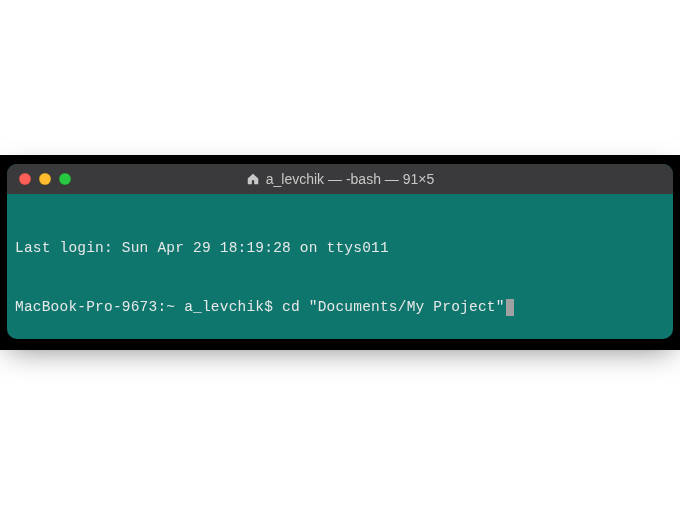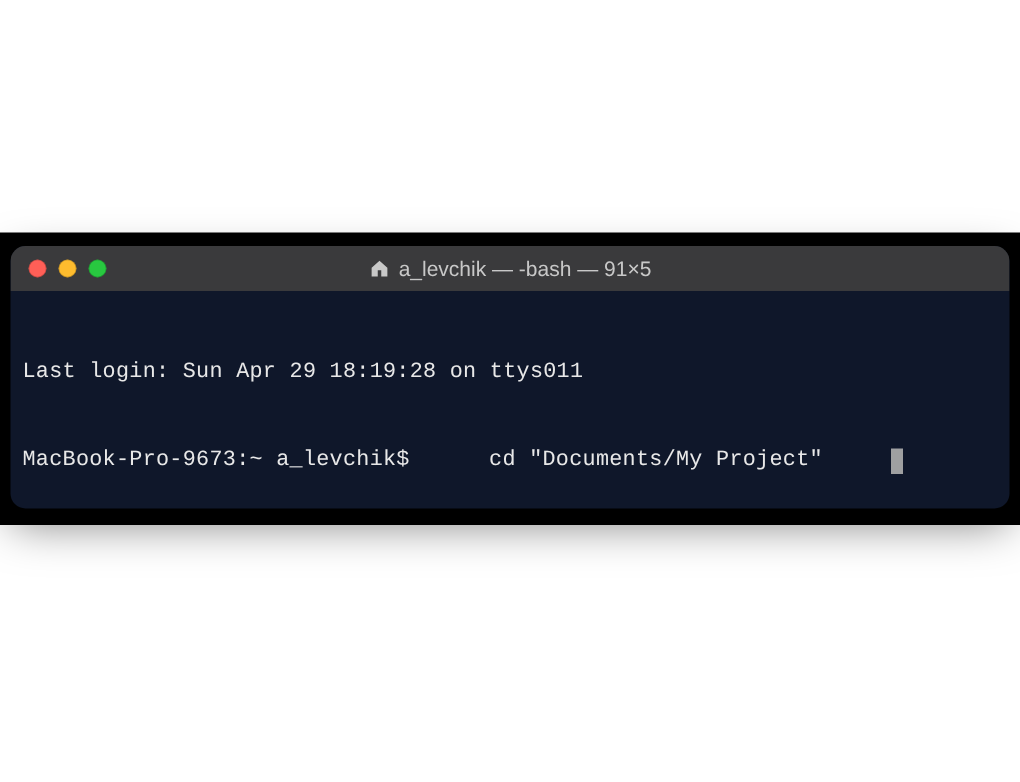--- a/index.html
+++ b/index.html
@@ -26,21 +26,21 @@
     height: 195px;
     background: #000;
   }
 
   .terminal-window {
     position: absolute;
     left: 7px;
     top: 164px;
     width: 666px;
     height: 175px;
-    background: #0f172a;
+    background: #0f766e;
     border-radius: 10px;
     box-shadow: 0 10px 30px rgba(0,0,0,0.5);
     overflow: hidden;
     display: flex;
     flex-direction: column;
   }
 
   .titlebar {
     height: 30px;
     background: #3a3a3c;
@@ -95,21 +95,20 @@
     letter-spacing: 0.2px;
     white-space: pre;
   }
 
   .term-line { display: block; }
 
   .prompt-line {
     display: flex;
     align-items: center;
     flex-wrap: nowrap;
-    gap: 44px;
   }
   .prompt-line span { white-space: pre; }
 
   .cursor-block {
     display: inline-block;
     width: 8px;
     height: 17px;
     background: #9fa0a1;
     margin-left: 1px;
     vertical-align: text-bottom;

